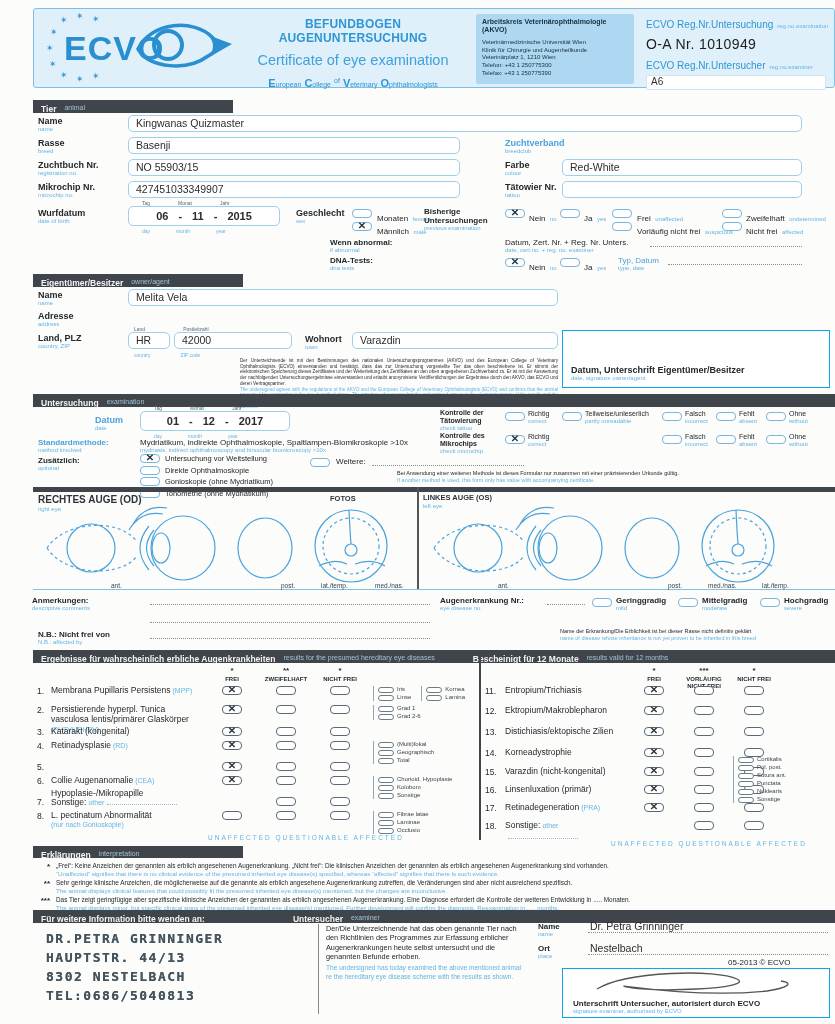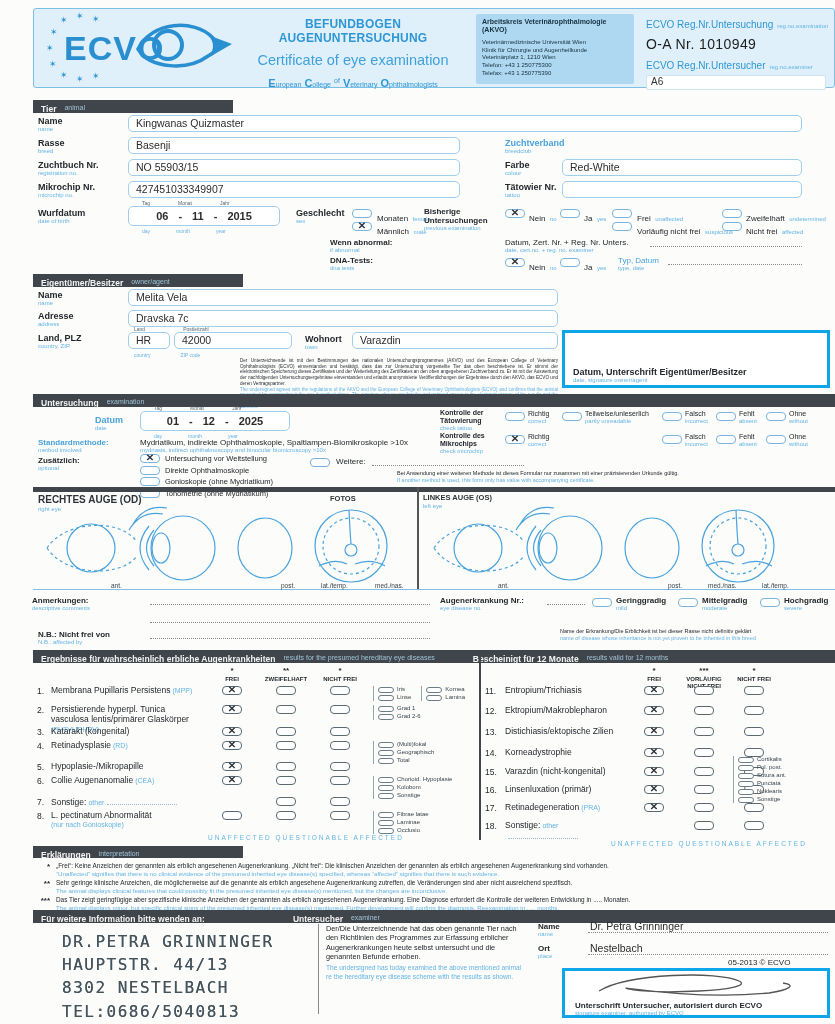--- a/index.html
+++ b/index.html
@@ -59,22 +59,22 @@
   .dstack{display:flex;flex-direction:column;gap:1px;border-left:1px solid #8fa6b2;padding-left:4px}
   .sub{display:flex;align-items:center;gap:3px;font-size:6px;color:#3a444b;line-height:7px}
   .sb{width:16px;height:6px;border:1px solid #6b7d87;border-radius:3px;background:#fff;flex:none}
   .res-footer{position:absolute;font-size:6.5px;color:var(--blue_light);letter-spacing:2px;white-space:nowrap}
   
   .interp{display:flex;gap:6px;margin-bottom:2px}
   .istar{font-size:8px;font-weight:bold;color:#23282c;width:12px;text-align:right;flex:none}
   .ide{font-size:6.4px;color:#23282c;line-height:1.2}
   .ien{font-size:6.2px;color:var(--blue_light);line-height:1.2}
   
-  .stamp{position:absolute;left:62px;top:930px;font-family:"DejaVu Sans Mono",monospace;font-weight:normal;font-size:16px;letter-spacing:1.5px;color:#44535c;line-height:1.45;text-shadow:0 0 .6px #5a6a74}
-  .sigbox{position:absolute;border:3px solid #0ea5e9;background:#fff}
+  .stamp{position:absolute;left:46px;top:930px;font-family:"DejaVu Sans Mono",monospace;font-weight:bold;font-size:13px;letter-spacing:1.5px;color:#44535c;line-height:1.45;text-shadow:0 0 .6px #5a6a74}
+  .sigbox{position:absolute;border:1px solid #0ea5e9;background:#fff}
   .optrow{display:flex;align-items:center;gap:5px;height:9px;margin-bottom:2.5px}
   .optlbl{font-size:7.5px;color:#23282c;line-height:9px}
   .disc{font-size:4.6px;line-height:1.25;text-align:justify;color:#2a2f33}
   .disc-en{font-size:4.6px;line-height:1.25;text-align:justify;color:var(--blue_light)}
   .vline{position:absolute;width:1.5px;background:#555}
   .tinyb{font-size:5.5px;color:#23282c;line-height:1.2}
   .tinyblue{font-size:5.5px;color:var(--blue_light);line-height:1.2}
 </style>
 </head>
 <body>
@@ -247,21 +247,20 @@
   </div>
   <div class="fl" style="left:38px;top:290px">
       <span class="de9">Name</span>
       <span class="en">name</span>
     </div>
   <div class="inp" style="left:128px;top:289px;width:430px">Melita Vela</div>
   <div class="fl" style="left:38px;top:311px">
       <span class="de9">Adresse</span>
       <span class="en">address</span>
     </div>
-  <div class="inp" style="left:128px;top:310px;width:430px">Dravska 7c</div>
   <div class="fl" style="left:38px;top:333px">
       <span class="de9">Land, PLZ</span>
       <span class="en">country, ZIP</span>
     </div>
   <div class="dmini" style="left:134px;top:326px;gap:38px">
       <span>Land</span>
       <span>Postleitzahl</span>
     </div>
   <div class="inp" style="left:128px;top:332px;width:42px">HR</div>
   <div class="inp" style="left:174px;top:332px;width:118px">42000</div>
@@ -297,21 +296,21 @@
   <div class="dmini" style="left:154px;top:405px">
       <span>Tag</span>
       <span>Monat</span>
       <span>Jahr</span>
     </div>
   <div class="datebox" style="left:140px;top:411px;width:150px">
     <span>01</span>
       <span>-</span>
       <span>12</span>
       <span>-</span>
-      <span>2025</span>
+      <span>2017</span>
   </div>
   <div class="dminib" style="left:154px;top:433px">
       <span>day</span>
       <span>month</span>
       <span>year</span>
     </div>
 
   <div class="fl" style="left:440px;top:409px;width:62px">
       <span class="de7" style="font-weight:bold">Kontrolle der Tätowierung</span>
       <span class="en">check tattoo</span>
@@ -624,21 +623,21 @@
               </span>
               <span class="sub">
                 <span class="sb"></span>
                 <span>Total</span>
               </span>
             </div>
           </div>
         </div>
         <div class="drow" style="height: 14px;">
           <span class="dnum" style="width: 14px;">5.</span>
-          <div class="dlabel" style="width: 154px;"><span>Hypoplasie-/Mikropapille</span></div>
+          <div class="dlabel" style="width: 154px; margin-top: 27px;"><span>Hypoplasie-/Mikropapille</span></div>
           <div class="dcells">
             <span class="dcell" style="width: 54px;">
               <span class="cbi dk checked"></span>
             </span>
             <span class="dcell" style="width: 54px;">
               <span class="cbi dk"></span>
             </span>
             <span class="dcell" style="width: 54px;">
               <span class="cbi dk"></span>
             </span>

